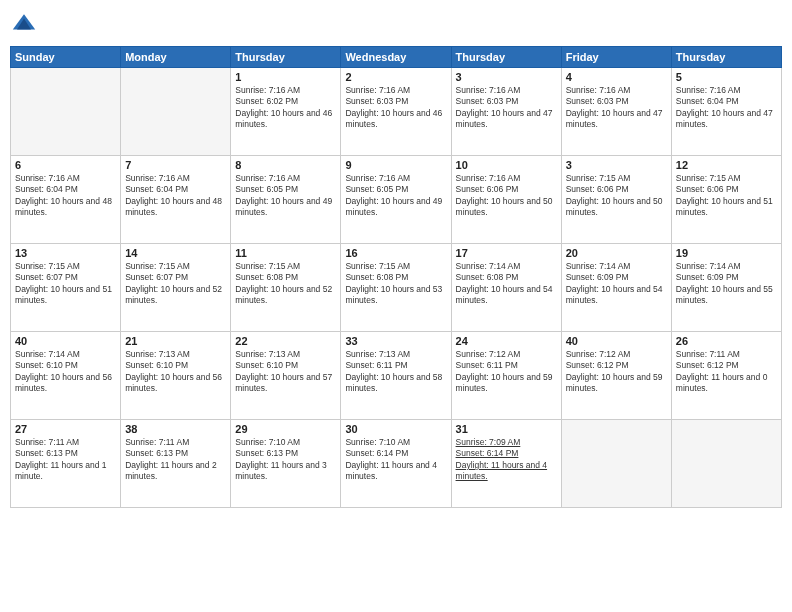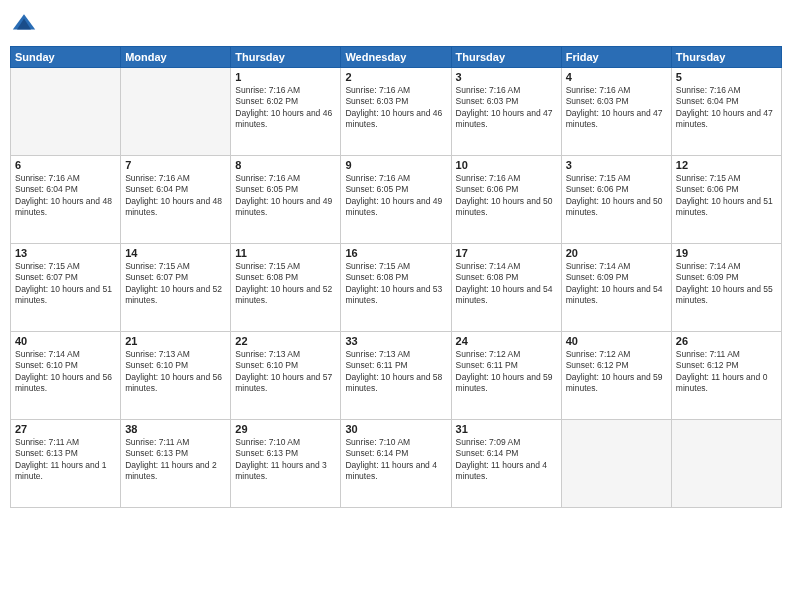--- a/index.html
+++ b/index.html
@@ -312,21 +312,21 @@
 Daylight: 11 hours and 3 minutes.</div>
           </td>
           <td>
             <div class="day-num">30</div>
             <div class="cell-text" style="white-space: pre-line;">Sunrise: 7:10 AM
 Sunset: 6:14 PM
 Daylight: 11 hours and 4 minutes.</div>
           </td>
           <td>
             <div class="day-num">31</div>
-            <div class="cell-text" style="white-space: pre-line;">Sunrise: 7:09 AM
+            <div class="cell-text" style="white-space: pre-line; text-decoration: underline;">Sunrise: 7:09 AM
 Sunset: 6:14 PM
 Daylight: 11 hours and 4 minutes.</div>
           </td>
           <td class="empty"></td>
           <td class="empty"></td>
         </tr>
       </tbody>
   </table>
 </div>
 

